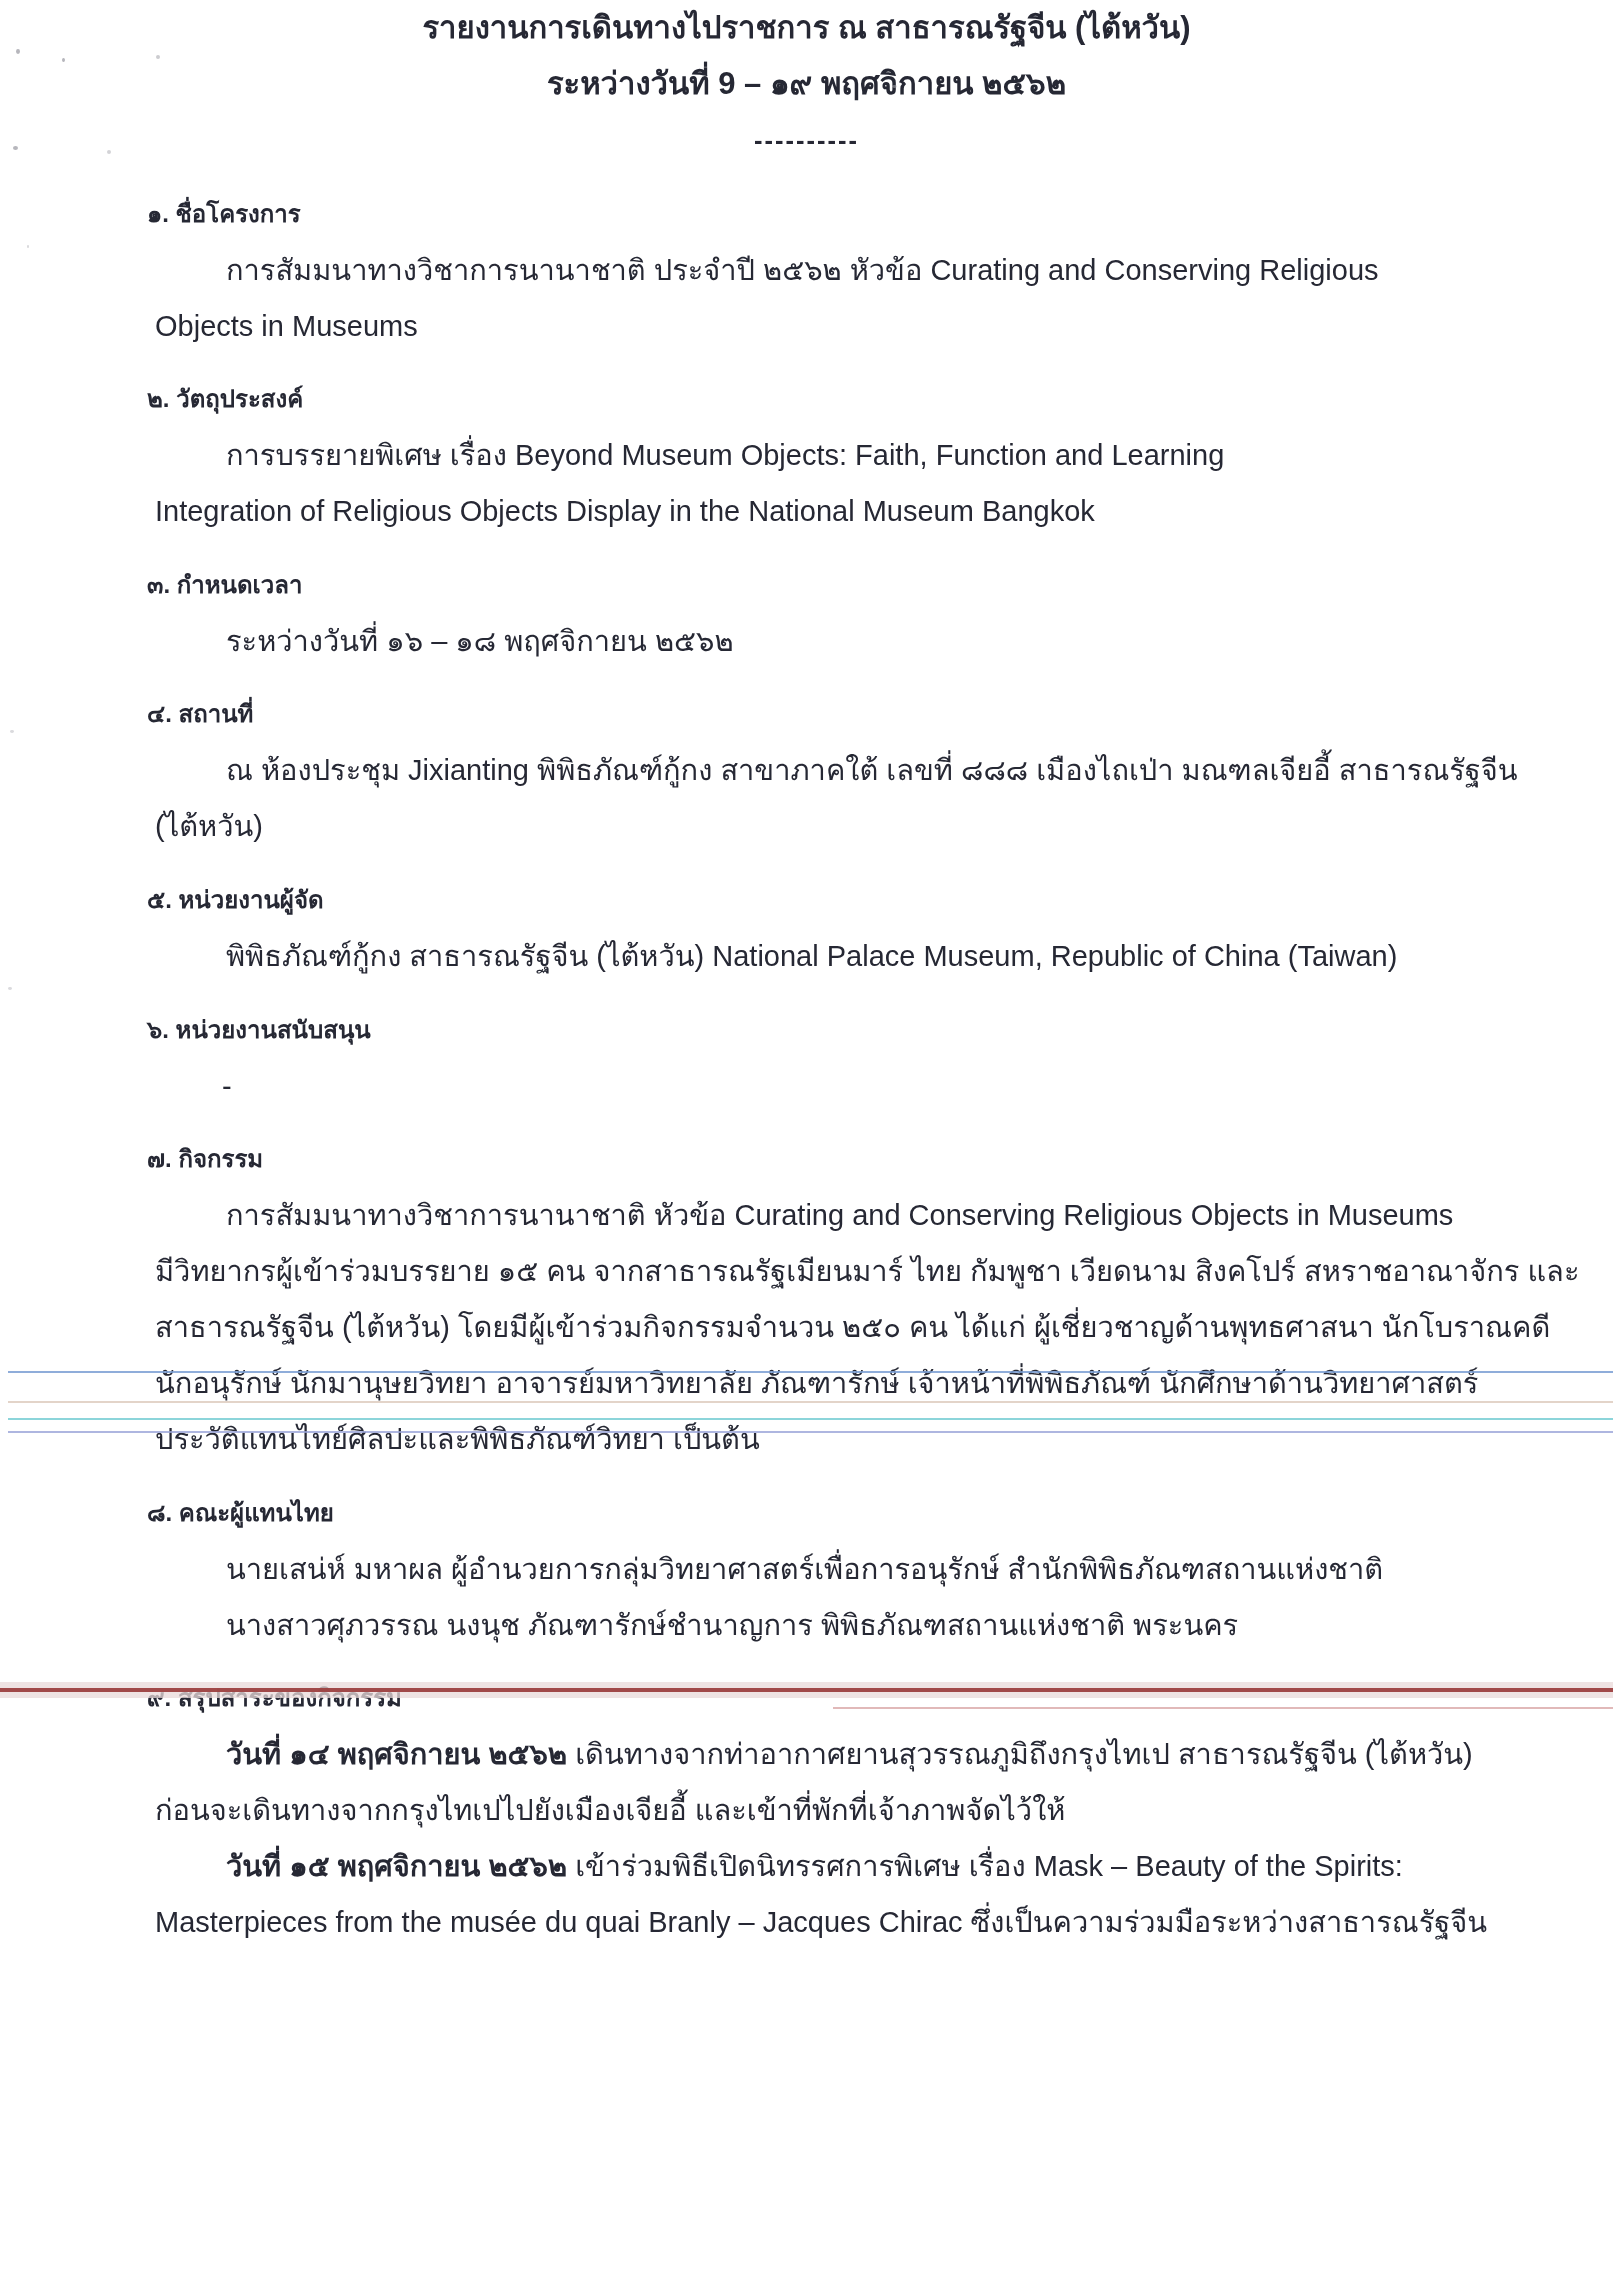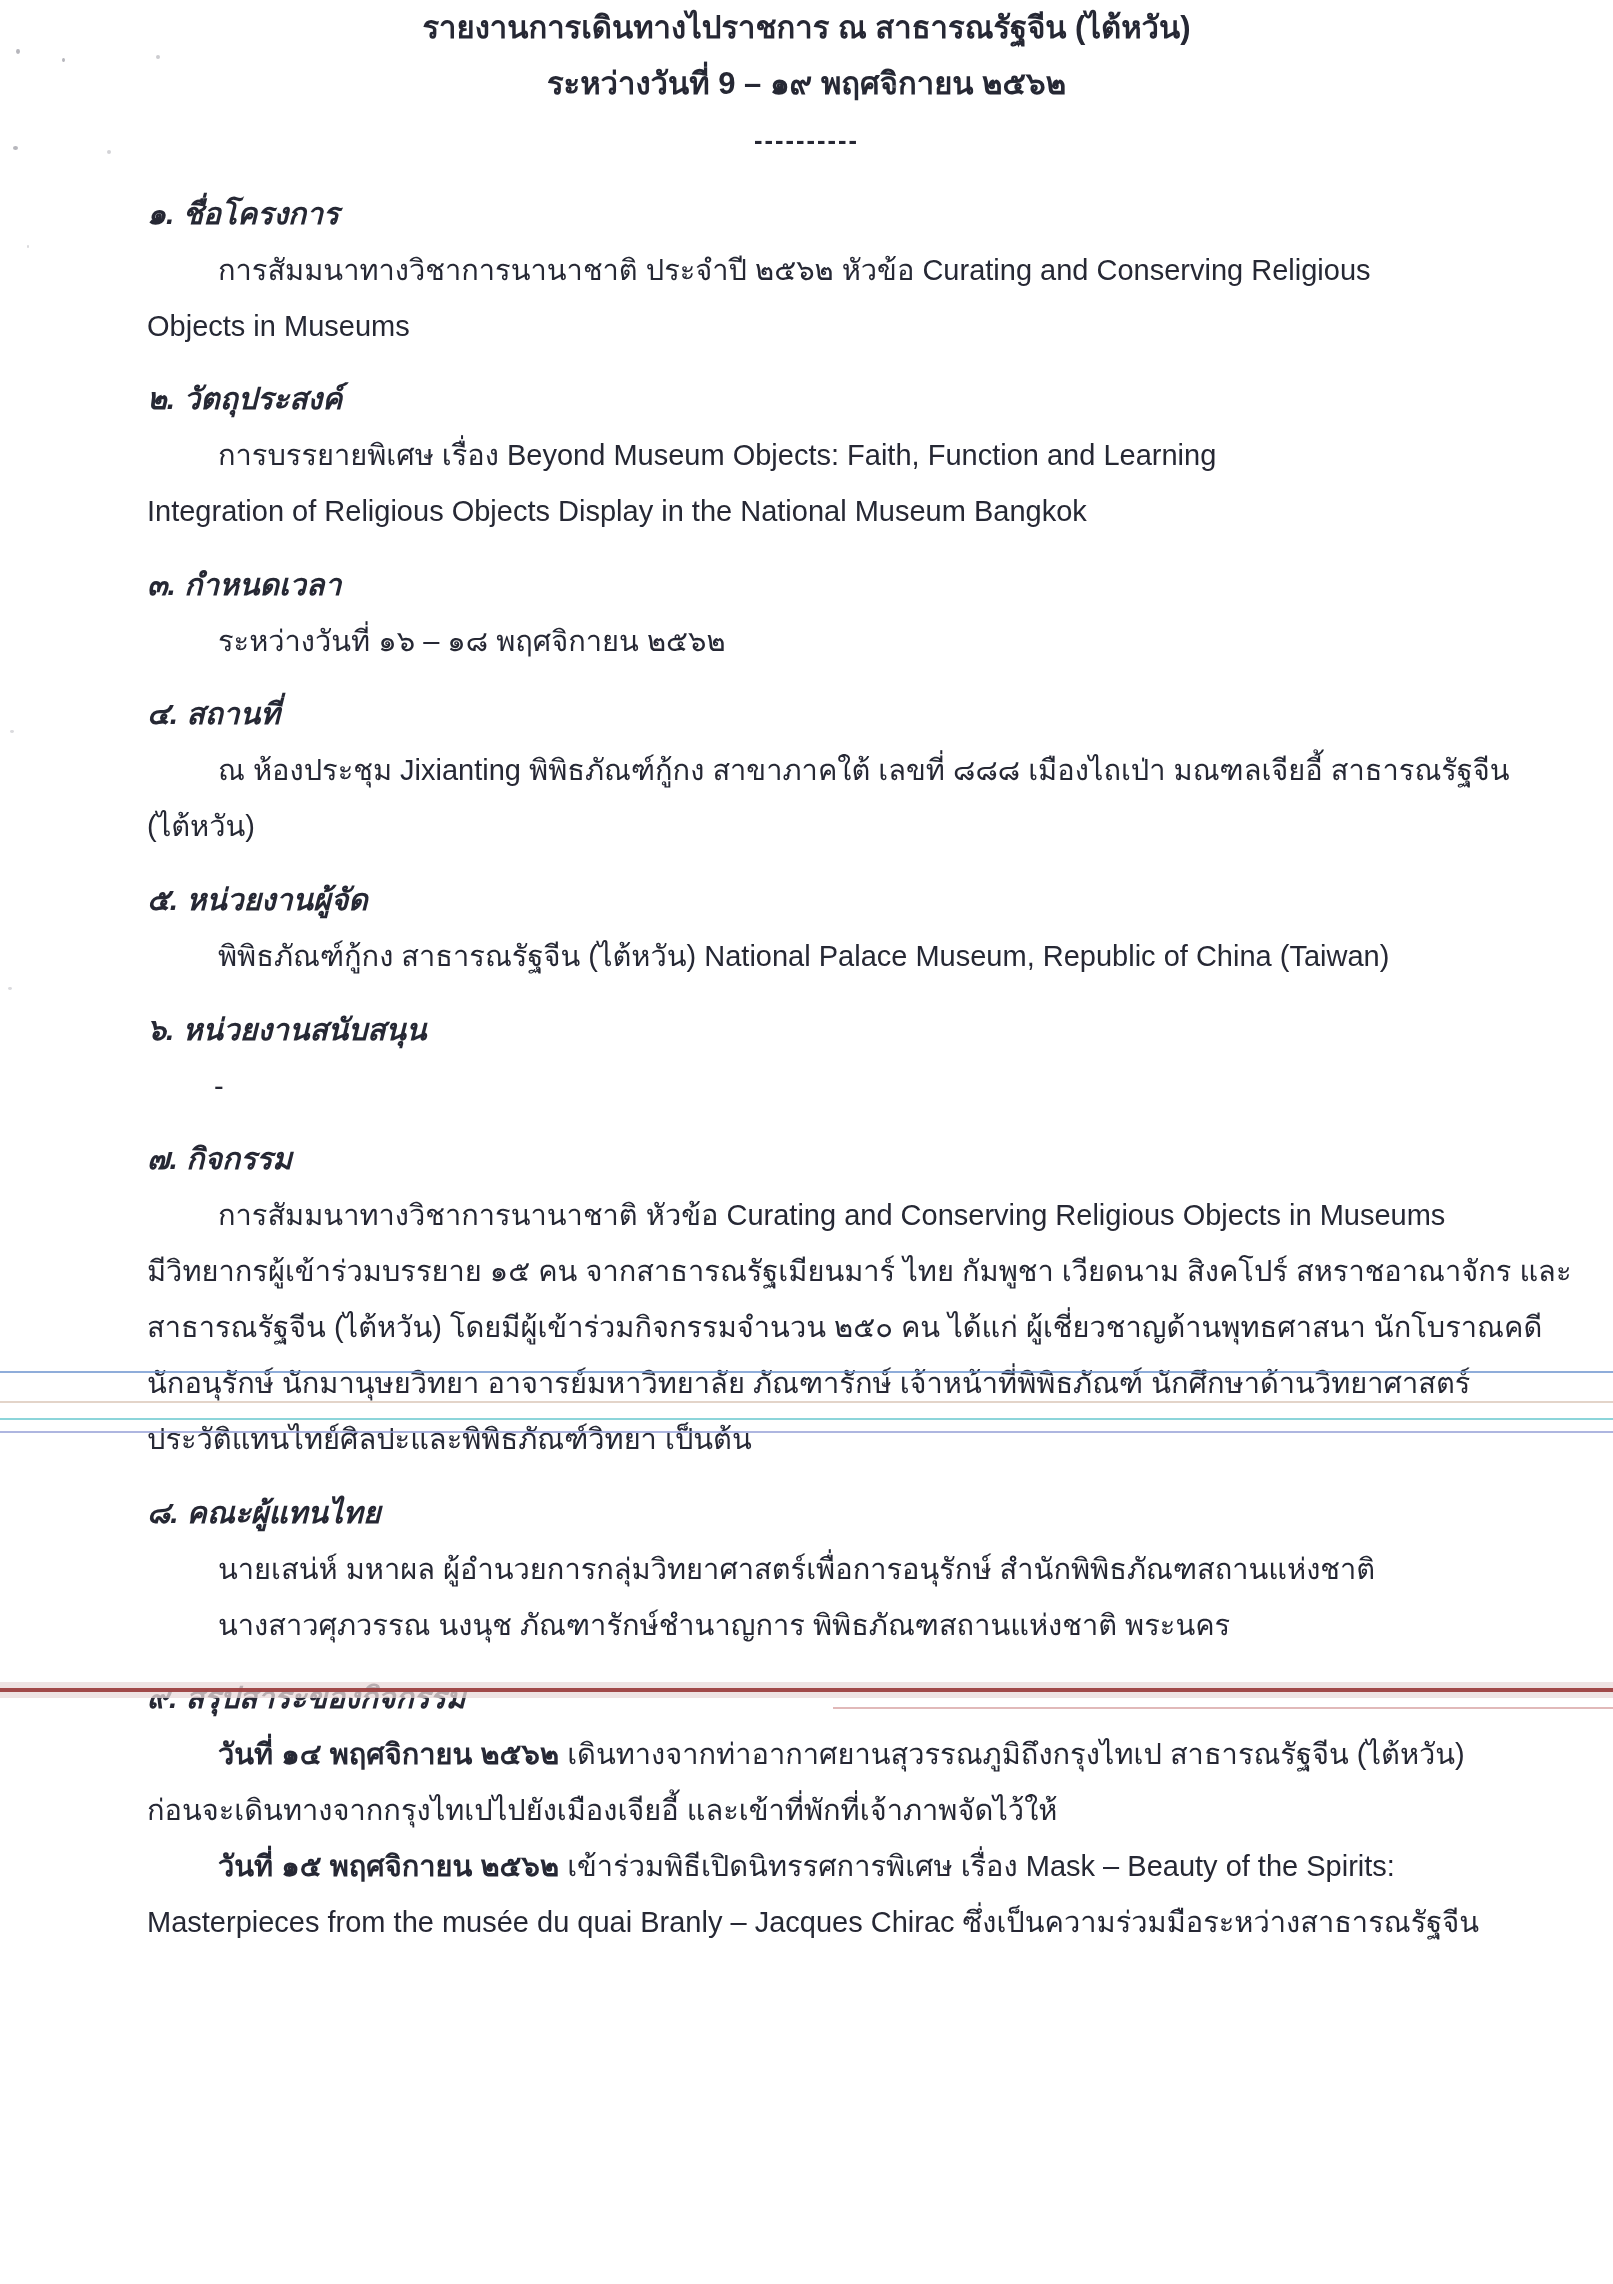--- a/index.html
+++ b/index.html
@@ -38,30 +38,30 @@
     font-weight: bold;
     letter-spacing: 2px;
     font-size: 25.5px;
   }
   .sec { margin-top: 17.6px; }
   .heading {
     position: relative;
     height: 56px;
     line-height: 56px;
     font-weight: bold;
-    font-size: 30px;
+    font-size: 24px;
     white-space: nowrap;
-    font-style: italic;
   }
   .line {
     position: relative;
     height: 56px;
     line-height: 56px;
     font-size: 29px;
     white-space: nowrap;
+    margin-left: 8px;
   }
   .indent { padding-left: 71px; }
   .dash-indent { padding-left: 67px; }
   .b { font-weight: bold; }
 
   
   .streak {
     position: absolute;
     left: -147px;
     width: 1613px;

